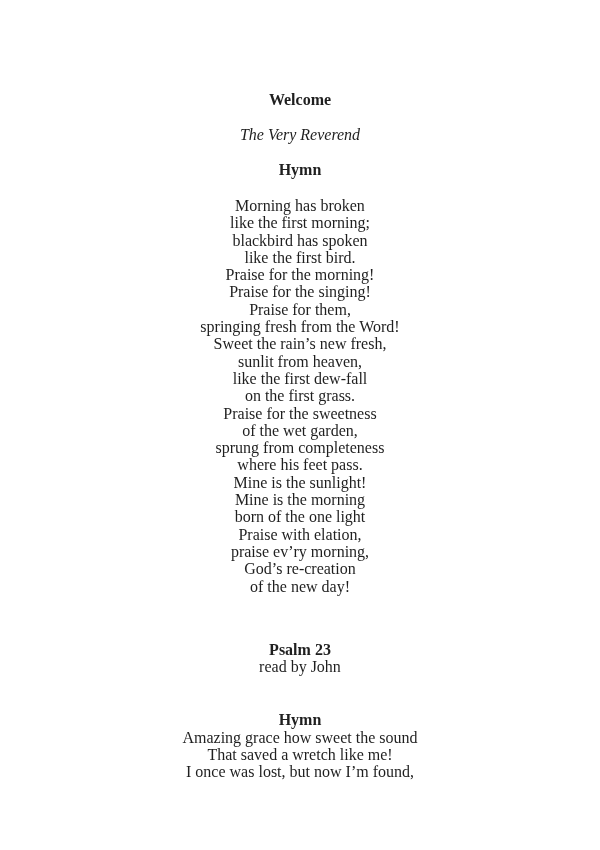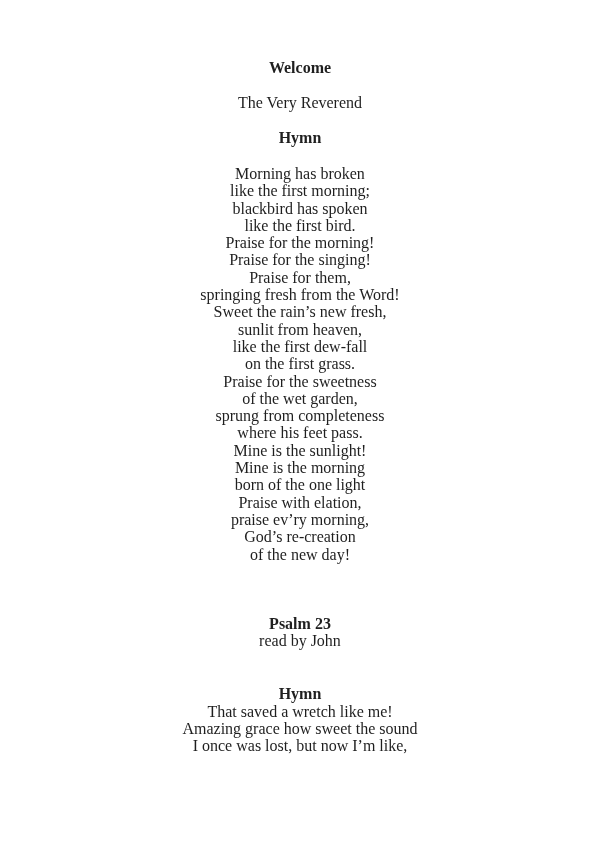--- a/index.html
+++ b/index.html
@@ -12,33 +12,34 @@
     width: 540px;
     height: 850px;
     margin: 0 auto;
     background: #ffffff;
     color: #1f1f1f;
     font-family: "Liberation Serif", "DejaVu Serif", serif;
     font-size: 16px;
     text-align: center;
     overflow: hidden;
     box-sizing: border-box;
-    padding-top: 60px;
+    padding-top: 92px;
   }
   .heading {
     font-weight: 700;
     line-height: 16px;
     margin: 0 0 19px 0;
   }
   .subline {
     line-height: 16px;
     margin: 0 0 19px 0;
+    font-style: italic;
   }
   .stanza {
-    margin: 10px;
+    margin: 4px;
   }
   .stanza-line {
     line-height: 17.3px;
   }
   .section-gap-large {
     height: 42px;
   }
   .section-gap-medium {
     height: 36px;
   }
@@ -92,18 +93,18 @@
 
   <div>
     <div class="tight-heading">Psalm 23</div>
     <div class="tight-line">read by John</div>
   </div>
 
   <div class="section-gap-medium"></div>
 
   <div>
     <div class="tight-heading">Hymn</div>
+    <div class="tight-line">Amazing grace how sweet the sound</div>
     <div class="tight-line">That saved a wretch like me!</div>
-    <div class="tight-line">Amazing grace how sweet the sound</div>
-    <div class="tight-line">I once was lost, but now I’m like,</div>
+    <div class="tight-line">I once was lost, but now I’m found,</div>
   </div>
 
 </div>
 
 </body></html>

